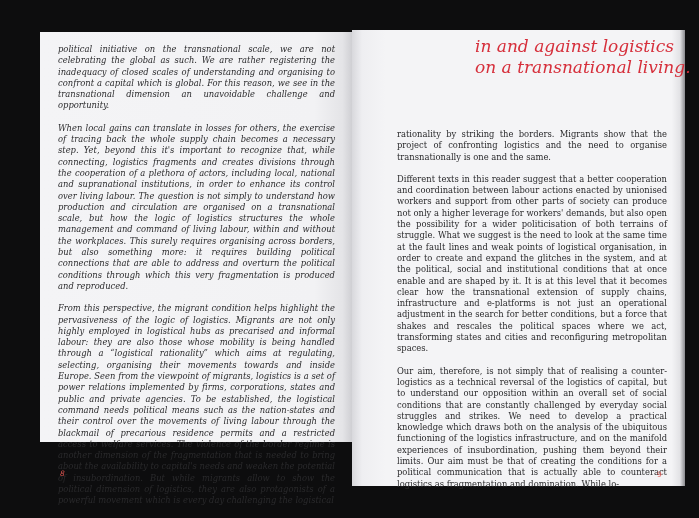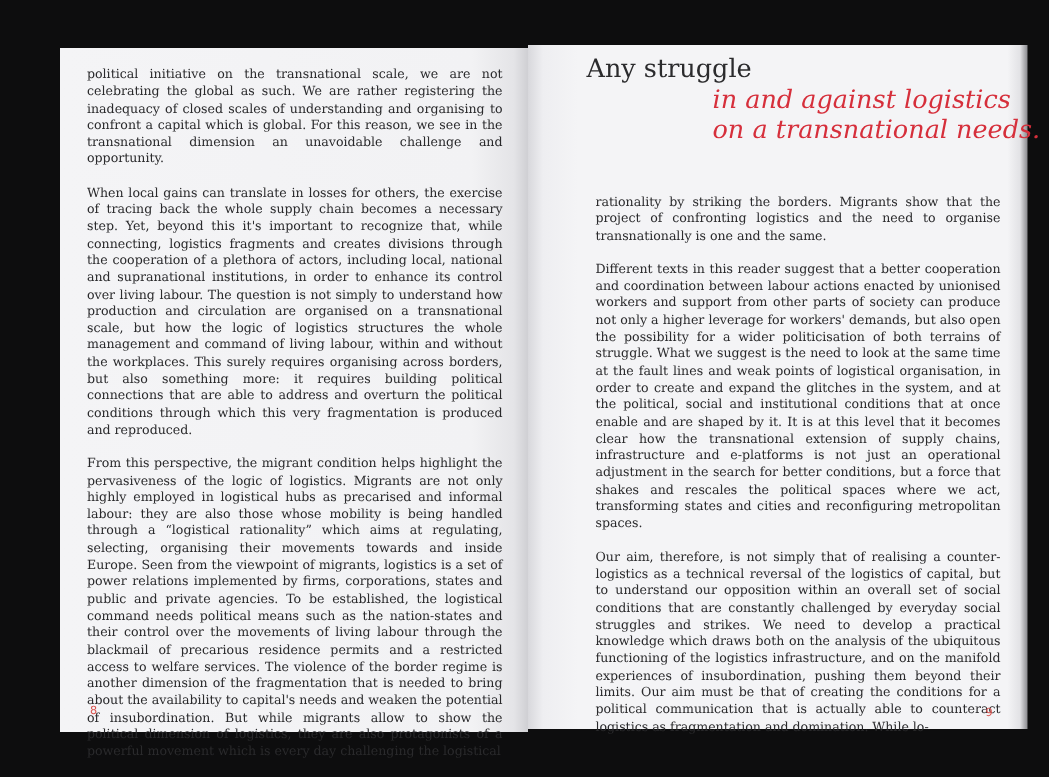--- a/index.html
+++ b/index.html
@@ -8,22 +8,23 @@
       background:#0d0d0e;
       position:relative;
       font-family:"DejaVu Serif", serif;
     }
     .page {
       position:absolute;
       background:#f3f3f5;
       box-sizing:border-box;
     }
     #page-left {
-      left:40px; top:32px; width:312px; height:456px;
+      left:40px; top:32px; width:312px; height:410px;
       background:linear-gradient(90deg,#f4f4f6 0%,#f2f2f4 88%,#e4e4e7 97%,#cfcfd3 100%);
+      font-style:italic;
     }
     #page-right {
       left:352px; top:30px; width:333px; height:456px;
       background:linear-gradient(90deg,#d8d8dc 0%,#eeeef1 3%,#f4f4f6 10%,#f4f4f6 96%,#e2e2e5 98.5%,#8a8a8e 100%);
     }
     .body-text {
       position:absolute;
       color:#2a2a2c;
       font-size:8.4px;
       line-height:11.3px;
@@ -57,23 +58,22 @@
   <div class="body-text" id="left-text">
     <p>political initiative on the transnational scale, we are not celebrating the global as such. We are rather registering the inadequacy of closed scales of understanding and organising to confront a capital which is global. For this reason, we see in the transnational dimension an unavoidable challenge and opportunity.</p>
     <p>When local gains can translate in losses for others, the exercise of tracing back the whole supply chain becomes a necessary step. Yet, beyond this it's important to recognize that, while connecting, logistics fragments and creates divisions through the cooperation of a plethora of actors, including local, national and supranational institutions, in order to enhance its control over living labour. The question is not simply to understand how production and circulation are organised on a transnational scale, but how the logic of logistics structures the whole management and command of living labour, within and without the workplaces. This surely requires organising across borders, but also something more: it requires building political connections that are able to address and overturn the political conditions through which this very fragmentation is produced and reproduced.</p>
     <p>From this perspective, the migrant condition helps highlight the pervasiveness of the logic of logistics. Migrants are not only highly employed in logistical hubs as precarised and informal labour: they are also those whose mobility is being handled through a “logistical rationality” which aims at regulating, selecting, organising their movements towards and inside Europe. Seen from the viewpoint of migrants, logistics is a set of power relations implemented by firms, corporations, states and public and private agencies. To be established, the logistical command needs political means such as the nation-states and their control over the movements of living labour through the blackmail of precarious residence permits and a restricted access to welfare services. The violence of the border regime is another dimension of the fragmentation that is needed to bring about the availability to capital's needs and weaken the potential of insubordination. But while migrants allow to show the political dimension of logistics, they are also protagonists of a powerful movement which is every day challenging the logistical</p>
   </div>
   <div class="page-num" id="page-num-left">8</div>
 </div>
 
 <div class="page" id="page-right">
   <div class="pull-quote">
-    <span class="pq-line pq-black">Any struggle</span>
     <span class="pq-line pq-red pq-indent">in and against logistics</span>
-    <span class="pq-line pq-red pq-indent">on a transnational needs.</span>
+    <span class="pq-line pq-red pq-indent">on a transnational living.</span>
   </div>
   <div class="body-text" id="right-text">
     <p>rationality by striking the borders. Migrants show that the project of confronting logistics and the need to organise transnationally is one and the same.</p>
     <p>Different texts in this reader suggest that a better cooperation and coordination between labour actions enacted by unionised workers and support from other parts of society can produce not only a higher leverage for workers' demands, but also open the possibility for a wider politicisation of both terrains of struggle. What we suggest is the need to look at the same time at the fault lines and weak points of logistical organisation, in order to create and expand the glitches in the system, and at the political, social and institutional conditions that at once enable and are shaped by it. It is at this level that it becomes clear how the transnational extension of supply chains, infrastructure and e-platforms is not just an operational adjustment in the search for better conditions, but a force that shakes and rescales the political spaces where we act, transforming states and cities and reconfiguring metropolitan spaces.</p>
     <p>Our aim, therefore, is not simply that of realising a counter-logistics as a technical reversal of the logistics of capital, but to understand our opposition within an overall set of social conditions that are constantly challenged by everyday social struggles and strikes. We need to develop a practical knowledge which draws both on the analysis of the ubiquitous functioning of the logistics infrastructure, and on the manifold experiences of insubordination, pushing them beyond their limits. Our aim must be that of creating the conditions for a political communication that is actually able to counteract logistics as fragmentation and domination. While lo-</p>
   </div>
   <div class="page-num" id="page-num-right">9</div>
 </div>
 
 </body></html>

